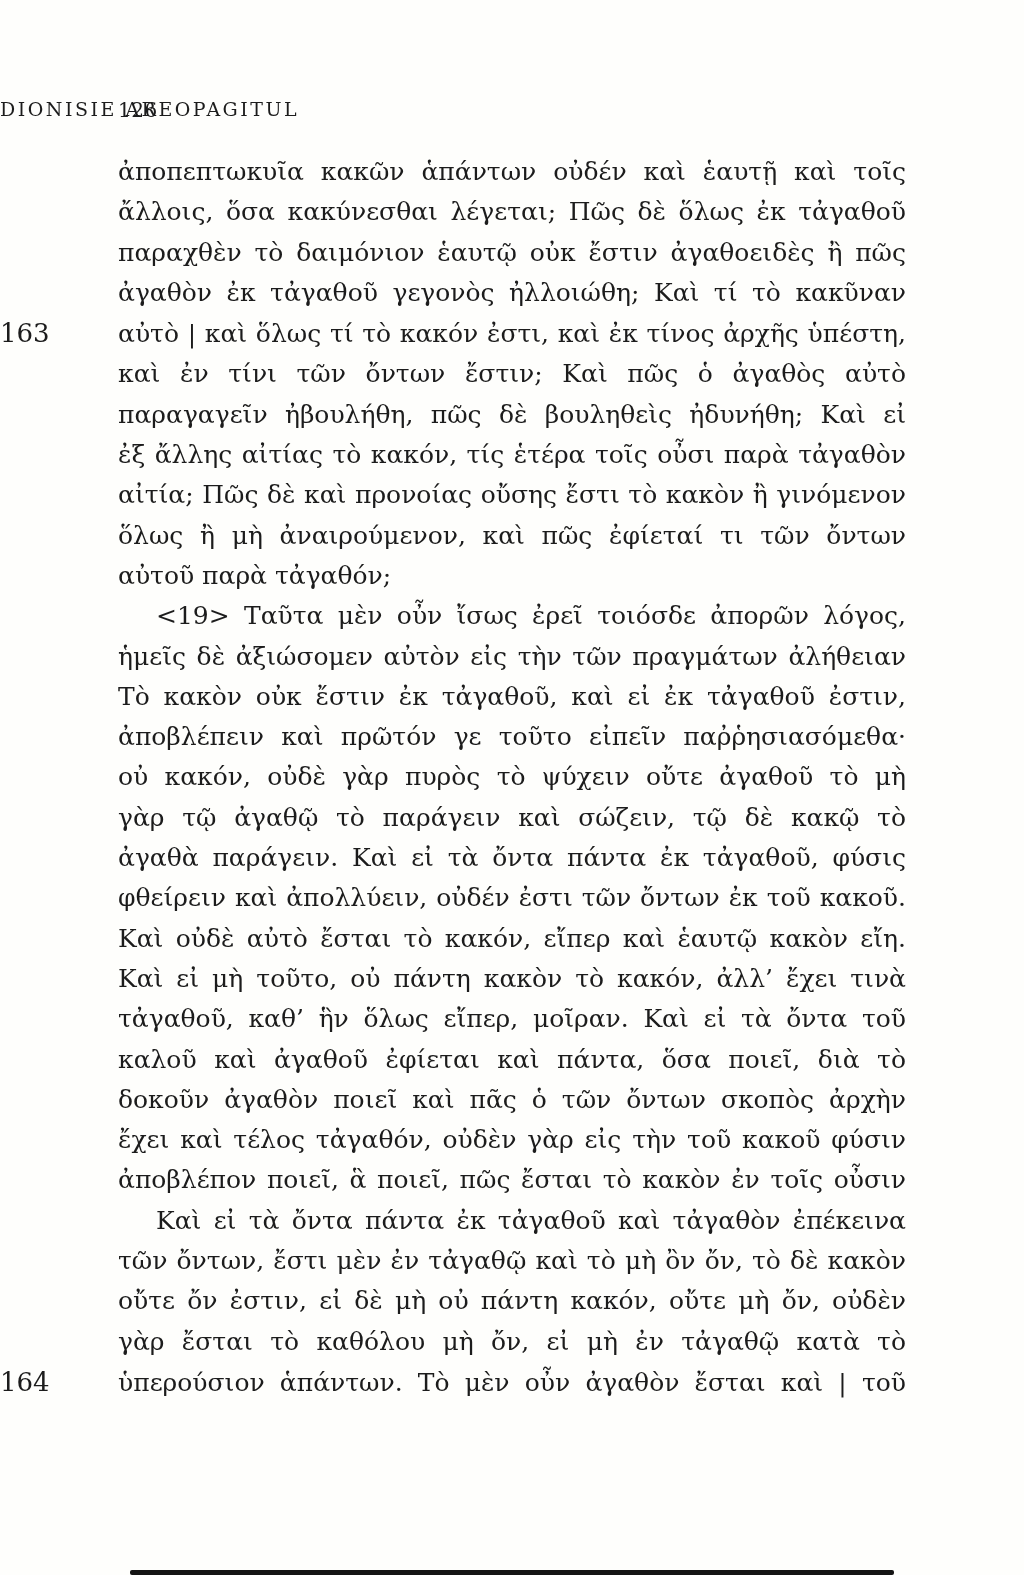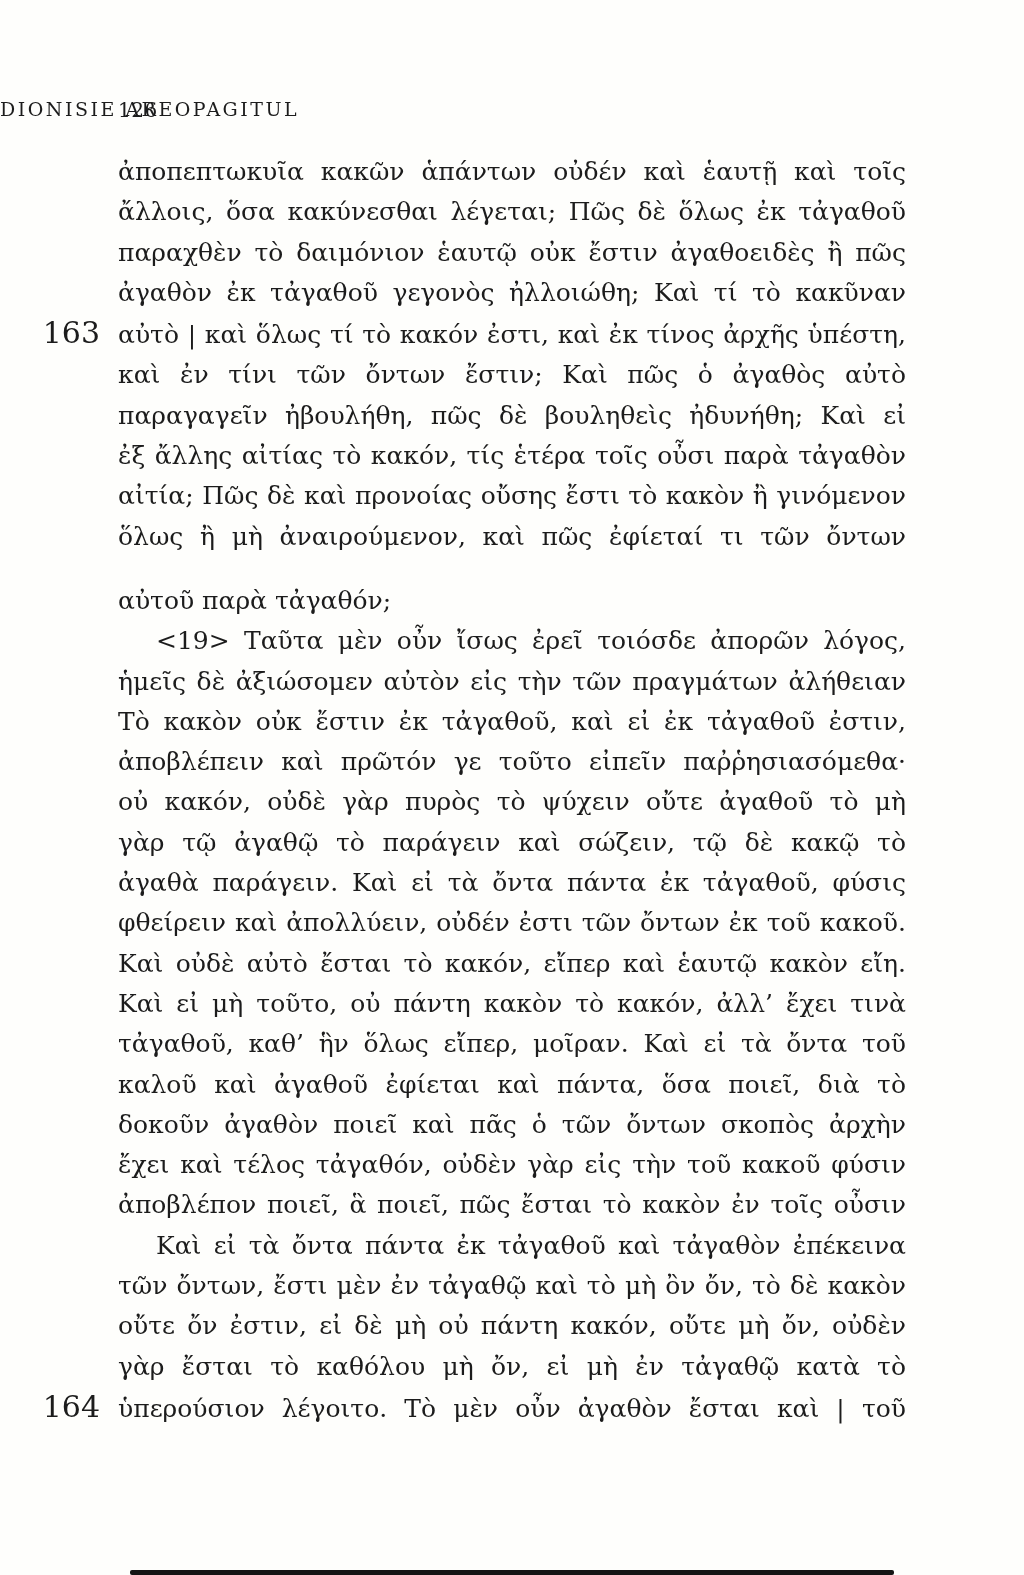--- a/index.html
+++ b/index.html
@@ -41,37 +41,37 @@
     left: 0;
     width: 906px;
   }
   .line-row {
     display: flex;
     align-items: baseline;
   }
   .margin-num {
     flex: 0 0 100px;
     width: 100px;
-    text-align: right;
-    font-size: 30px;
+    text-align: left;
+    font-size: 26px;
     line-height: 40.3px;
   }
   .line {
     flex: 1;
     margin-left: 18px;
     font-size: 25px;
     line-height: 40.3px;
     height: 40.3px;
     overflow: hidden;
     text-align: justify;
     text-justify: inter-word;
     text-align-last: justify;
     white-space: normal;
   }
-  .line.no-justify { text-align: left; text-align-last: left; margin-top: 24px; }
+  .line.no-justify { text-align: left; text-align-last: left; }
   .line.indent { padding-left: 38px; }
   .scan-edge {
     position: absolute;
     bottom: 0px;
     left: 130px;
     right: 130px;
     height: 5px;
     background: #141414;
     border-radius: 2px;
   }
@@ -201,18 +201,18 @@
       <div class="line-row">
         <span class="margin-num"></span>
         <div class="line">οὔτε ὄν ἐστιν, εἰ δὲ μὴ οὐ πάντη κακόν, οὔτε μὴ ὄν, οὐδὲν</div>
       </div>
       <div class="line-row">
         <span class="margin-num"></span>
         <div class="line">γὰρ ἔσται τὸ καθόλου μὴ ὄν, εἰ μὴ ἐν τἀγαθῷ κατὰ τὸ</div>
       </div>
       <div class="line-row">
         <span class="margin-num">164</span>
-        <div class="line">ὑπερούσιον λέγοιτο. Τὸ μὲν οὖν ἀγαθὸν ἔσται καὶ | τοῦ</div>
+        <div class="line">ὑπερούσιον ἁπάντων. Τὸ μὲν οὖν ἀγαθὸν ἔσται καὶ | τοῦ</div>
       </div>
     </main>
 
   <div class="scan-edge"></div>
 </div>
 
 </body></html>

